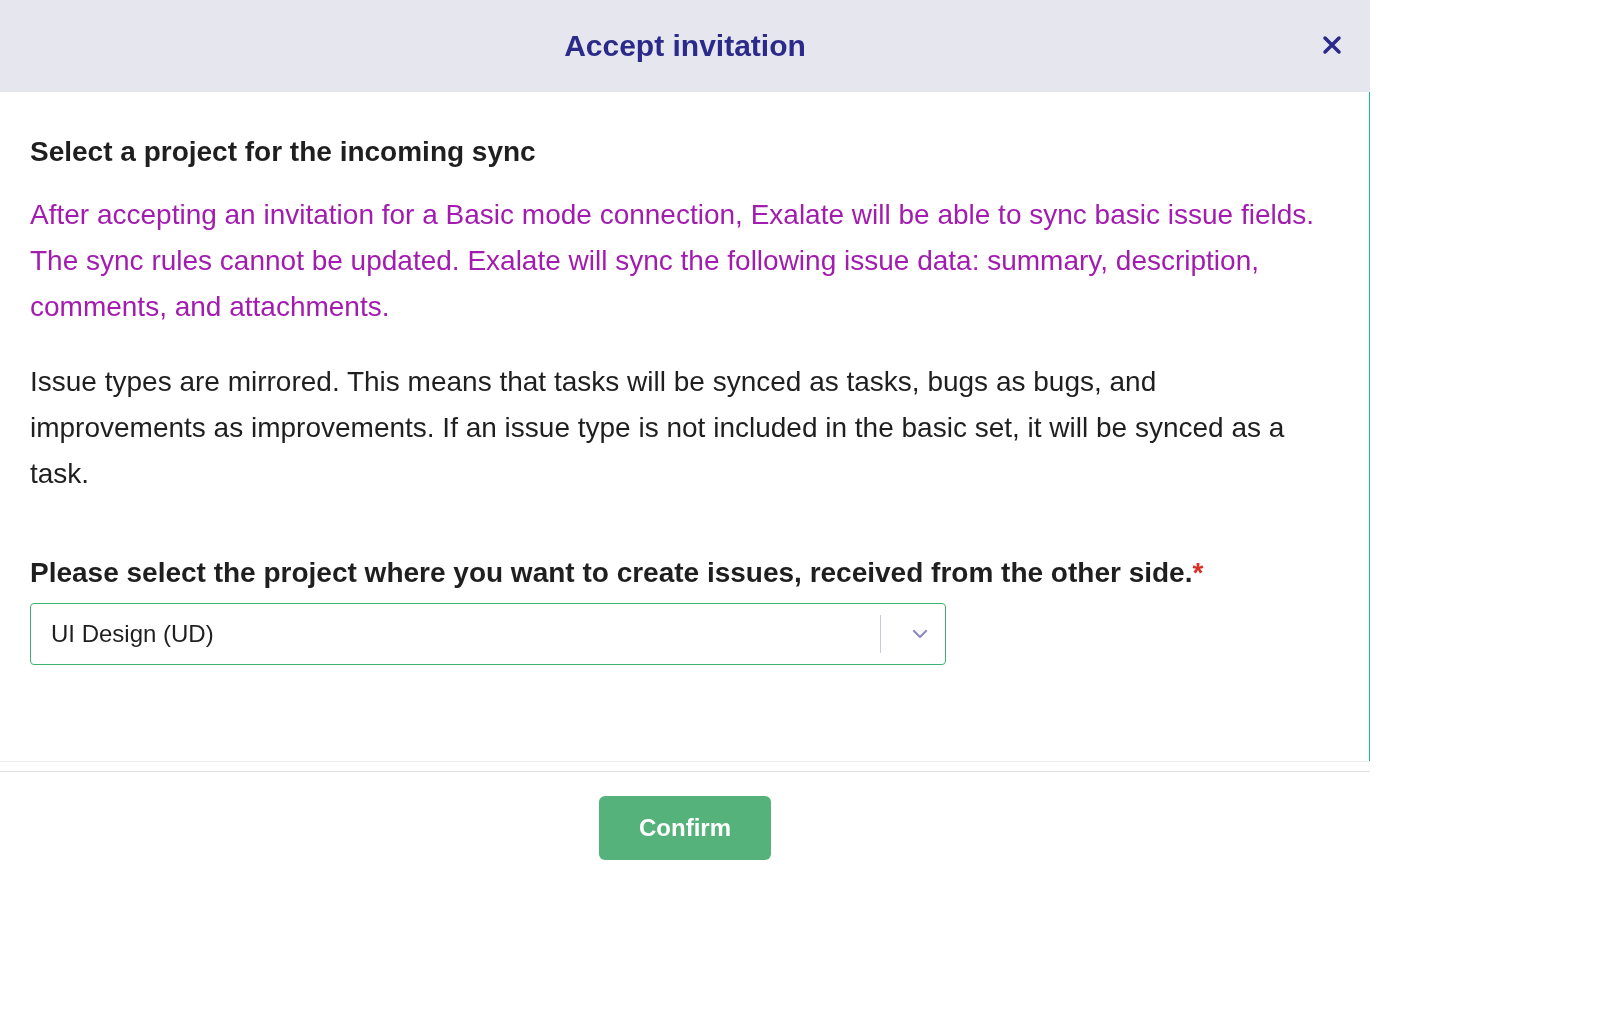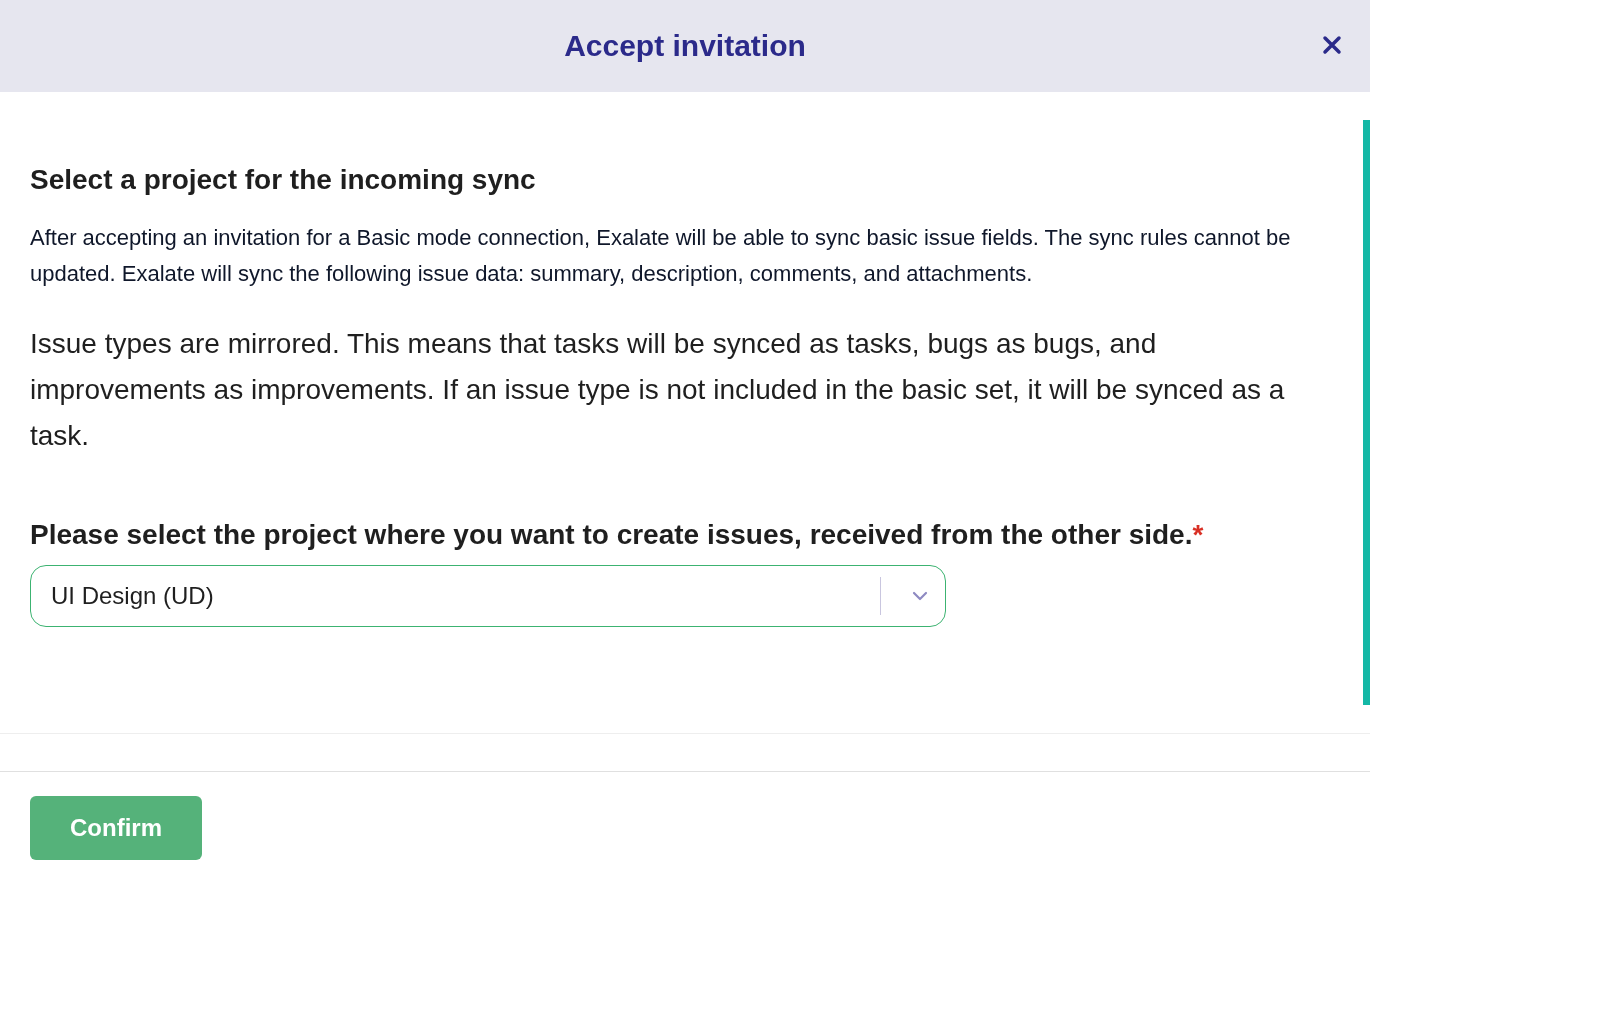--- a/index.html
+++ b/index.html
@@ -12,21 +12,20 @@
       display: flex;
       align-items: flex-start;
       justify-content: flex-start;
     }
     .dialog {
       width: 1370px;
       background: #fff;
       display: flex;
       flex-direction: column;
       min-height: 884px;
-      gap: 28px;
     }
     .header {
       background: #e6e6ef;
       height: 92px;
       display: flex;
       align-items: center;
       justify-content: center;
       position: relative;
     }
     .header-title {
@@ -41,32 +40,32 @@
       transform: translateY(-50%);
       color: #2b2a8a;
       font-size: 28px;
       font-weight: 700;
       cursor: pointer;
       line-height: 1;
     }
     .body {
       padding: 44px 30px 20px 30px;
       flex: 1;
-      border-right: 7px solid #14b8a6;
+      border-right: 1px solid #14b8a6;
     }
     .section-title {
       font-size: 28px;
       font-weight: 700;
       color: #1f1f1f;
       margin-bottom: 24px;
     }
     .description {
-      font-size: 22px;
+      font-size: 28px;
       line-height: 1.65;
-      color: #0f172a;
+      color: #a21caf;
       margin-bottom: 28px;
     }
     .description2 {
       font-size: 28px;
       line-height: 1.65;
       color: #1f1f1f;
       margin-bottom: 60px;
     }
     .field-label {
       font-size: 28px;
@@ -74,21 +73,21 @@
       color: #1f1f1f;
       margin-bottom: 14px;
     }
     .required {
       color: #d93025;
     }
     .select-wrap {
       width: 916px;
       height: 62px;
       border: 1.5px solid #3cb371;
-      border-radius: 16px;
+      border-radius: 4px;
       display: flex;
       align-items: center;
       padding: 0 0 0 20px;
       background: #fff;
       cursor: pointer;
     }
     .select-value {
       flex: 1;
       font-size: 24px;
       color: #1f1f1f;
@@ -103,21 +102,21 @@
       width: 50px;
       display: flex;
       align-items: center;
       justify-content: center;
       color: #8e8ac2;
     }
     .footer {
       border-top: 1px solid #e0e0e0;
       padding: 24px 30px;
       display: flex;
-      justify-content: flex-start;
+      justify-content: center;
       background: #fff;
     }
     .confirm-btn {
       background: #55b27a;
       color: #fff;
       border: none;
       border-radius: 6px;
       padding: 18px 40px;
       font-size: 24px;
       font-weight: 600;

